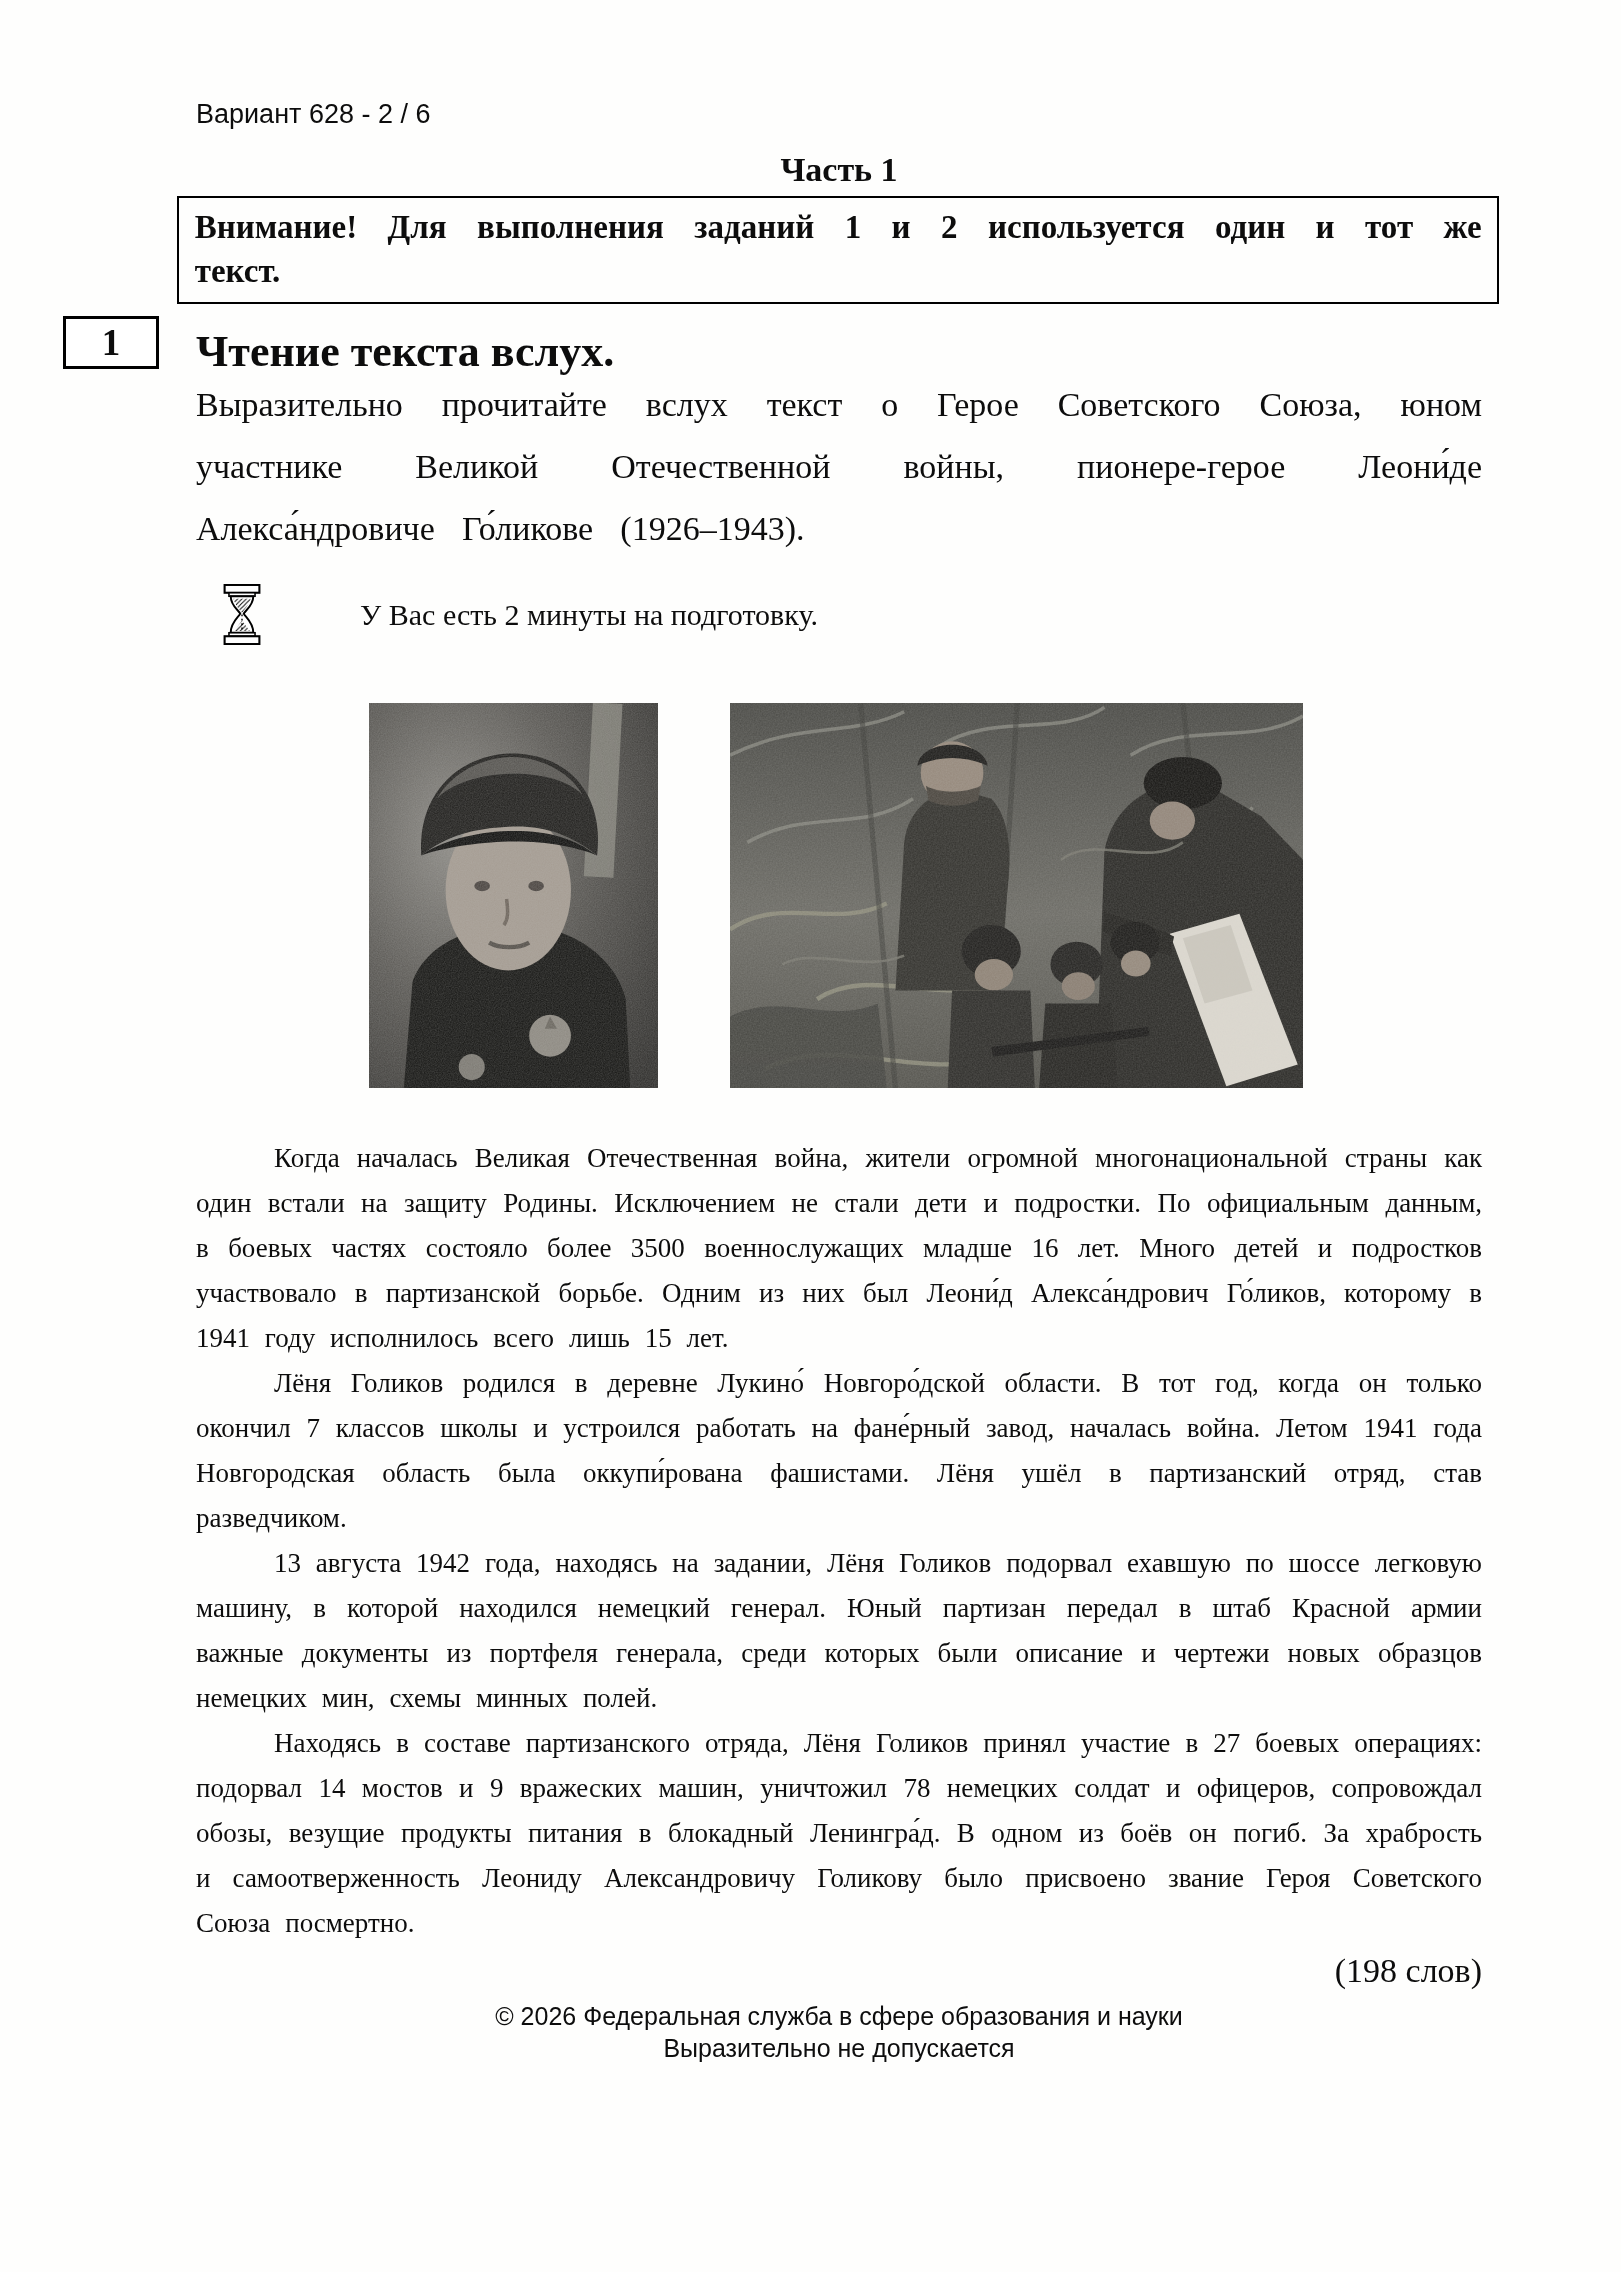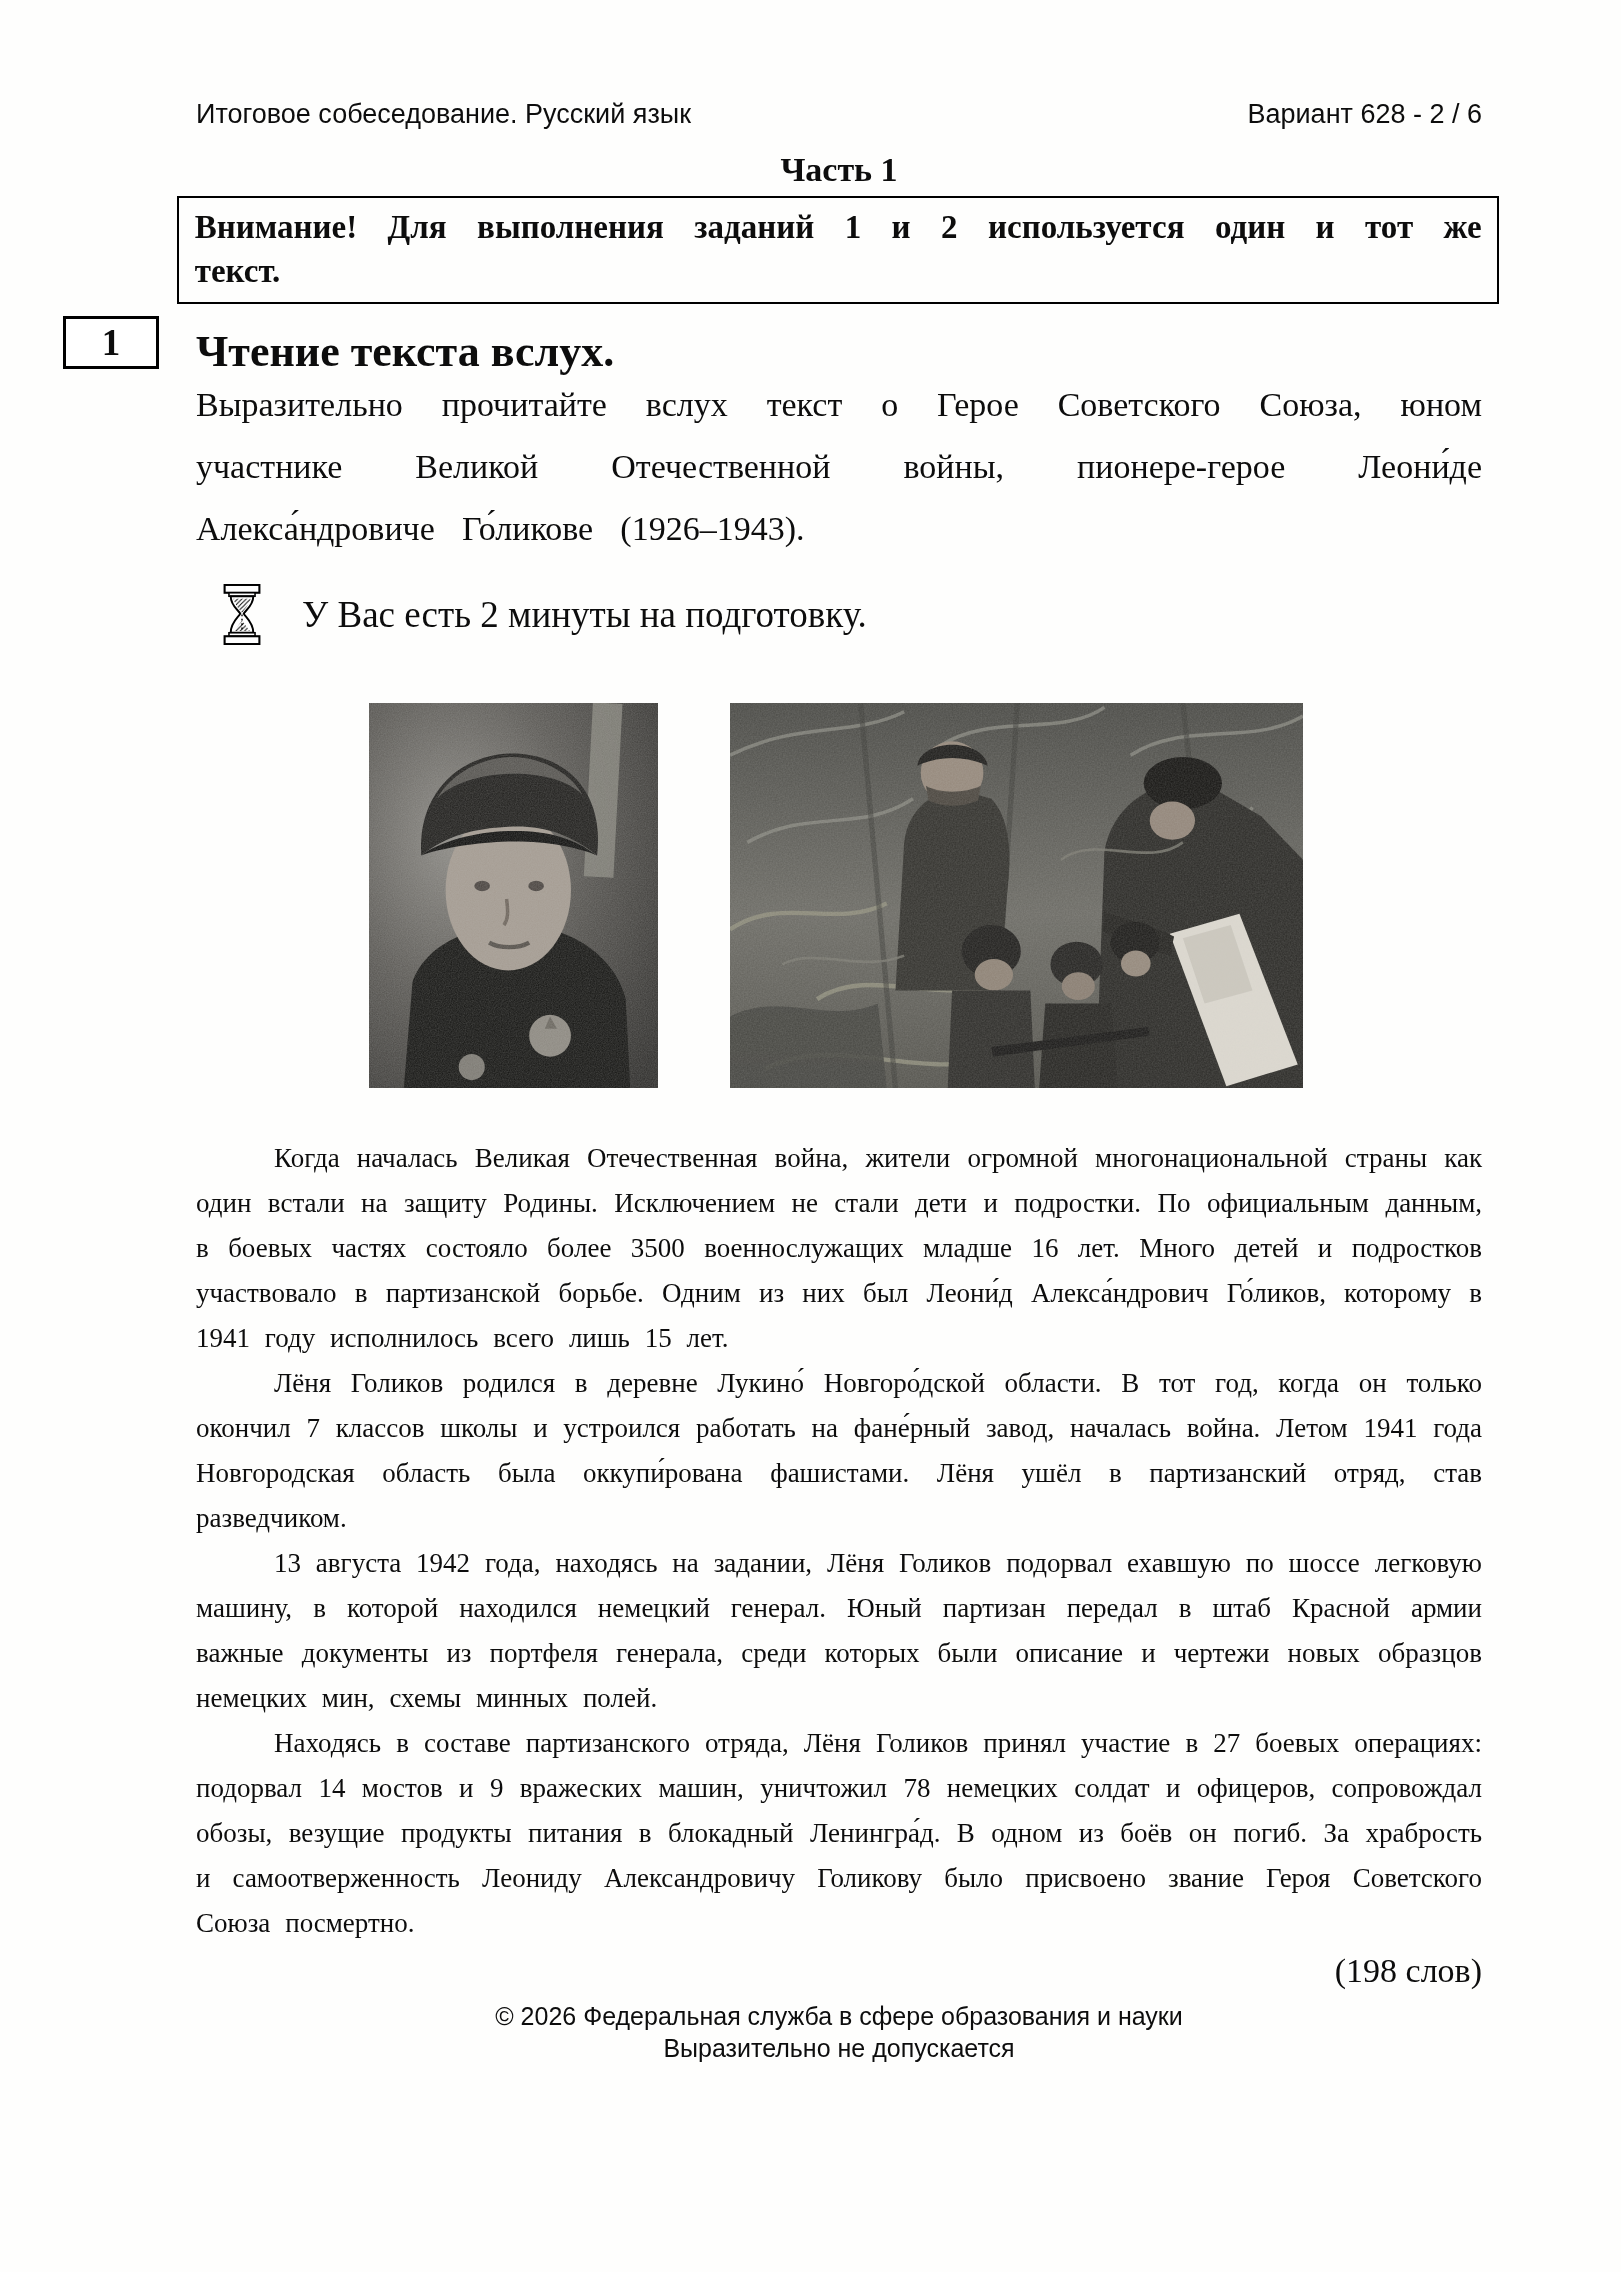--- a/index.html
+++ b/index.html
@@ -40,21 +40,21 @@
   }
 
   .task-title{margin-top:26px;font-size:44px;font-weight:bold;line-height:44px;}
   .instruction{
     font-size:34px;line-height:62px;text-align:justify;
     word-spacing:0.55em;margin:0;
   }
 
   .timer{margin-top:24.4px;display:flex;align-items:center;}
   .hourglass{margin-left:26px;flex:0 0 auto;}
-  .timer-text{margin-left:40px;font-size:37px;line-height:45px;}
+  .timer-text{margin-left:98px;font-size:30px;line-height:45px;}
 
   .photos{margin-top:58px;display:flex;}
   .photo{display:block;}
   .photo-left{margin-left:173px;width:289px;height:385px;}
   .photo-right{margin-left:72px;width:573px;height:385px;}
 
   .reading{margin-top:48px;font-size:27px;line-height:45px;text-align:justify;word-spacing:0.30em;}
   .reading p{margin:0;text-indent:78px;}
 
   .word-count{text-align:right;font-size:34px;line-height:45px;margin-top:1.7px;}
@@ -70,21 +70,20 @@
 
 <div class="page">
 
   <div class="task-number">
     <span>1</span>
   </div>
 
   <div class="content">
 
     <div class="header">
-      <span>Итоговое собеседование. Русский язык</span>
       <span>Вариант 628 - 2 / 6</span>
     </div>
 
     <div class="part-title">Часть 1</div>
 
     <div class="attention">Внимание! Для выполнения заданий 1 и 2 используется один и тот же текст.</div>
 
     <div class="task-title">Чтение текста вслух.</div>
 
     <p class="instruction">Выразительно прочитайте вслух текст о Герое Советского Союза, юном участнике Великой Отечественной войны, пионере-герое Леони́де Алекса́ндровиче Го́ликове (1926–1943).</p>

